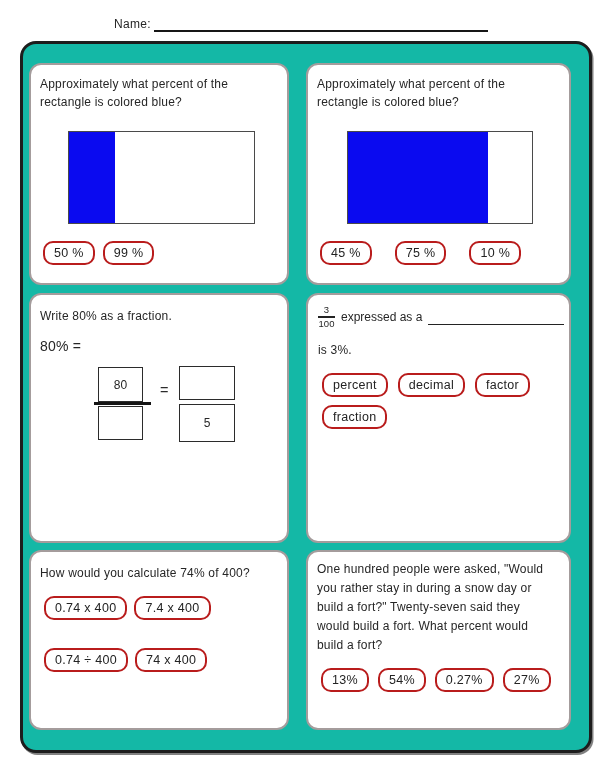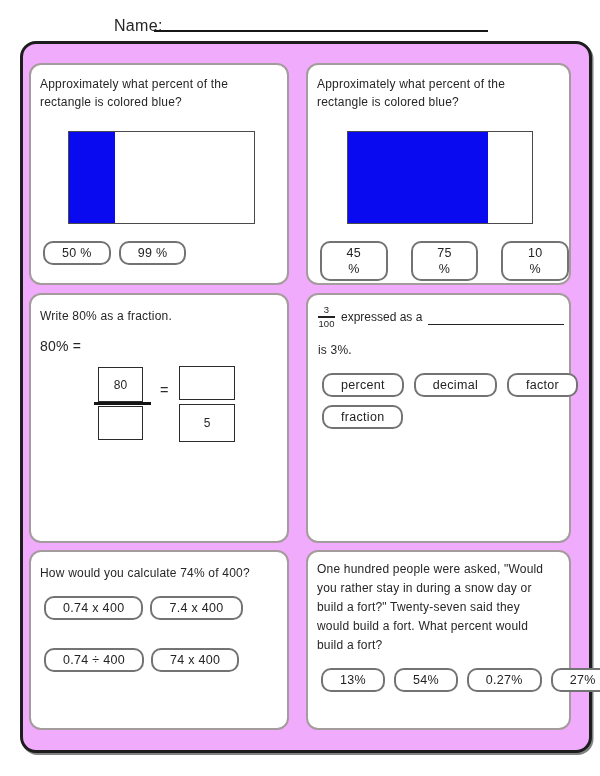--- a/index.html
+++ b/index.html
@@ -5,28 +5,28 @@
   * { margin:0; padding:0; box-sizing:border-box; }
   html,body { background:#ffffff; }
   body {
     width:600px; height:776px;
     font-family:"Liberation Sans", sans-serif;
     color:#262626;
   }
   .page { position:relative; width:600px; height:776px; background:#fff; overflow:hidden; }
 
   
-  .name-label { position:absolute; left:114px; top:17px; font-size:16px; letter-spacing:0.3px; }
+  .name-label { position:absolute; left:114px; top:17px; font-size:12px; letter-spacing:0.3px; }
   .name-line  { position:absolute; left:154px; top:17px; width:334px; height:15px;
                 border-bottom:2px solid #161616; }
 
   
   .sheet {
     position:absolute; left:20px; top:41px; width:572px; height:712px;
-    border:3px solid #1d1d1d; border-radius:16px; background:#f0abfc;
+    border:3px solid #1d1d1d; border-radius:16px; background:#14b8a6;
     box-shadow:1.5px 2px 0 rgba(25,25,25,0.55);
   }
 
   
   .panel { position:absolute; border:2px solid #a49c9c; border-radius:12px; background:#fff; }
   .p1 { left:6px;   top:19px;  width:260px; height:222px; }
   .p2 { left:283px; top:19px;  width:265px; height:222px; }
   .p3 { left:6px;   top:249px; width:260px; height:250px;text-align:right; }
   .p4 { left:283px; top:249px; width:265px; height:250px; }
   .p5 { left:6px;   top:506px; width:260px; height:180px; }
@@ -47,22 +47,22 @@
   .opts { position:absolute; display:flex; gap:8px; }
   .p1 .opts { left:12px; top:176px; }
   .p2 .opts { left:12px; top:176px;gap:23px; }
   .p4 .opts-row1 { left:14px; top:78px;  gap:10px; }
   .p4 .opts-row2 { left:14px; top:110px; }
   .p5 .opts-row1 { left:13px; top:44px;  gap:7px; }
   .p5 .opts-row2 { left:13px; top:80px;  gap:7px;margin-top:16px; }
   .p6 .opts { left:13px; top:116px; gap:9px; }
   .opt {
     font-family:inherit; font-size:12.5px; color:#232323; background:#fff;
-    border:2px solid #737373; border-radius:10px;
-    padding:2px 17px; line-height:16px; letter-spacing:0.3px; cursor:pointer;
+    border:2px solid #b91c1c; border-radius:10px;
+    padding:2px 9px; line-height:16px; letter-spacing:0.3px; cursor:pointer;
   }
 
   
   .p3 .q-title { left:9px; top:12px; }
   .p3 .expr    { left:9px; top:42px; font-size:14px; }
   .fbox { position:absolute; border:1.5px solid #2b2b2b; background:#fff;
           display:flex; align-items:center; justify-content:center; font-size:12px; }
   .fb-nl { left:67px;  top:72px;  width:45px; height:35px; }
   .fbar  { position:absolute; left:63px; top:107px; width:57px; height:2.5px; background:#141414; }
   .fb-dl { left:67px;  top:111px; width:45px; height:34px; }

